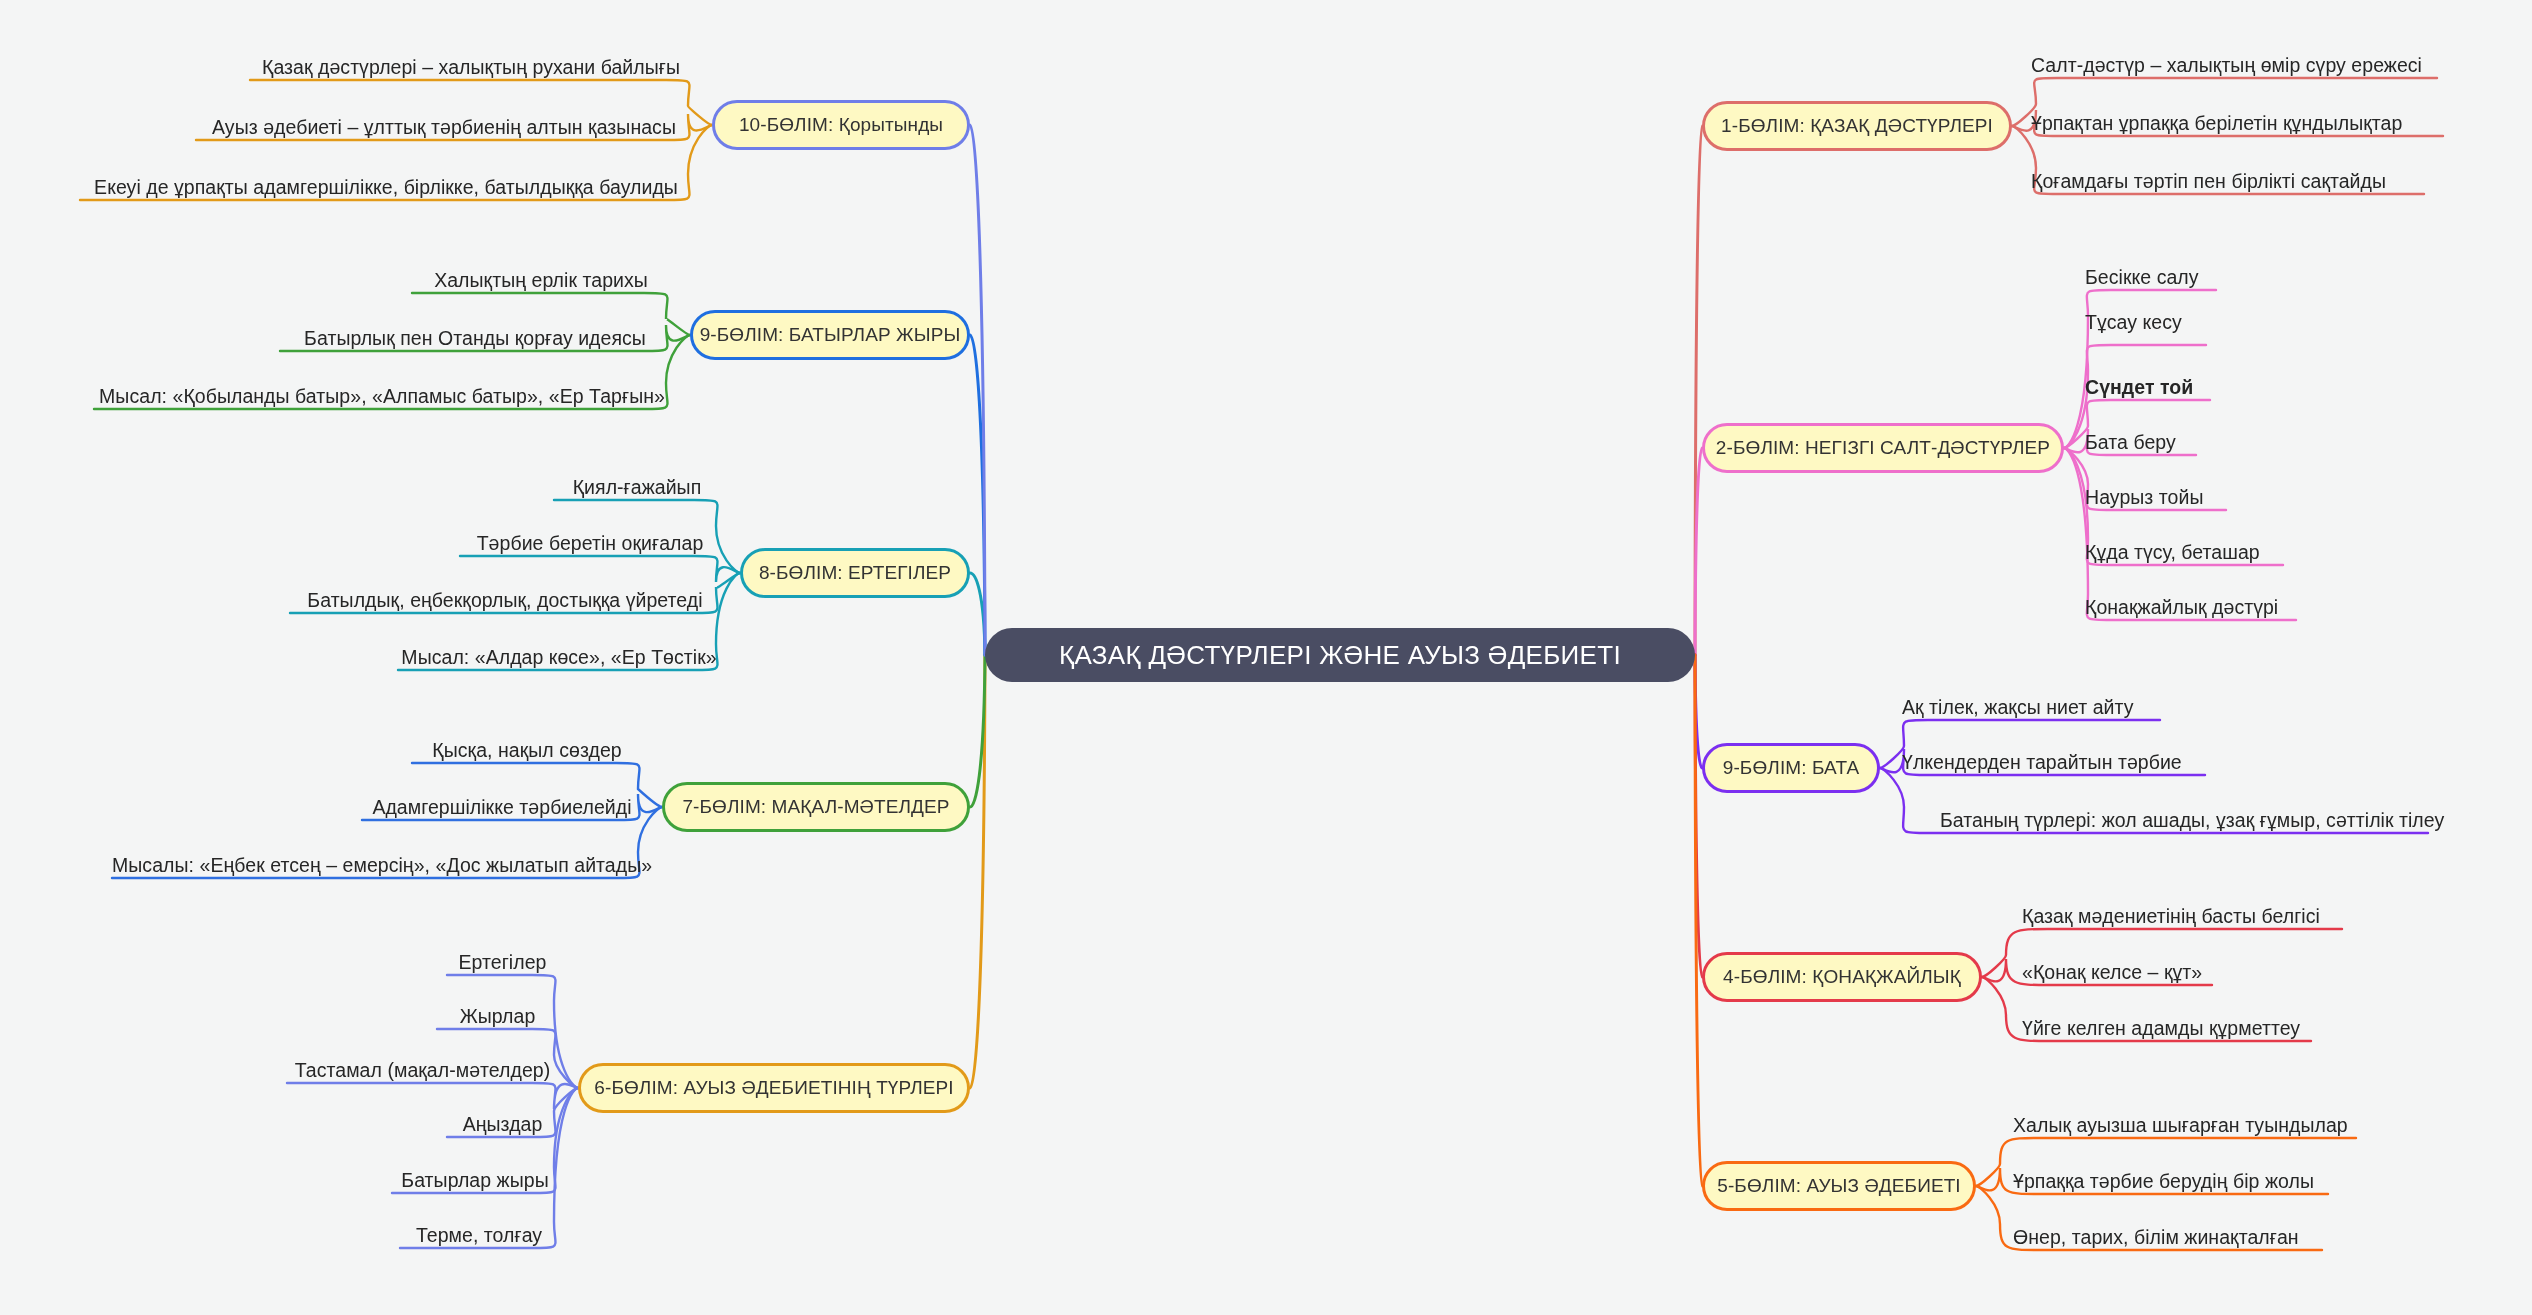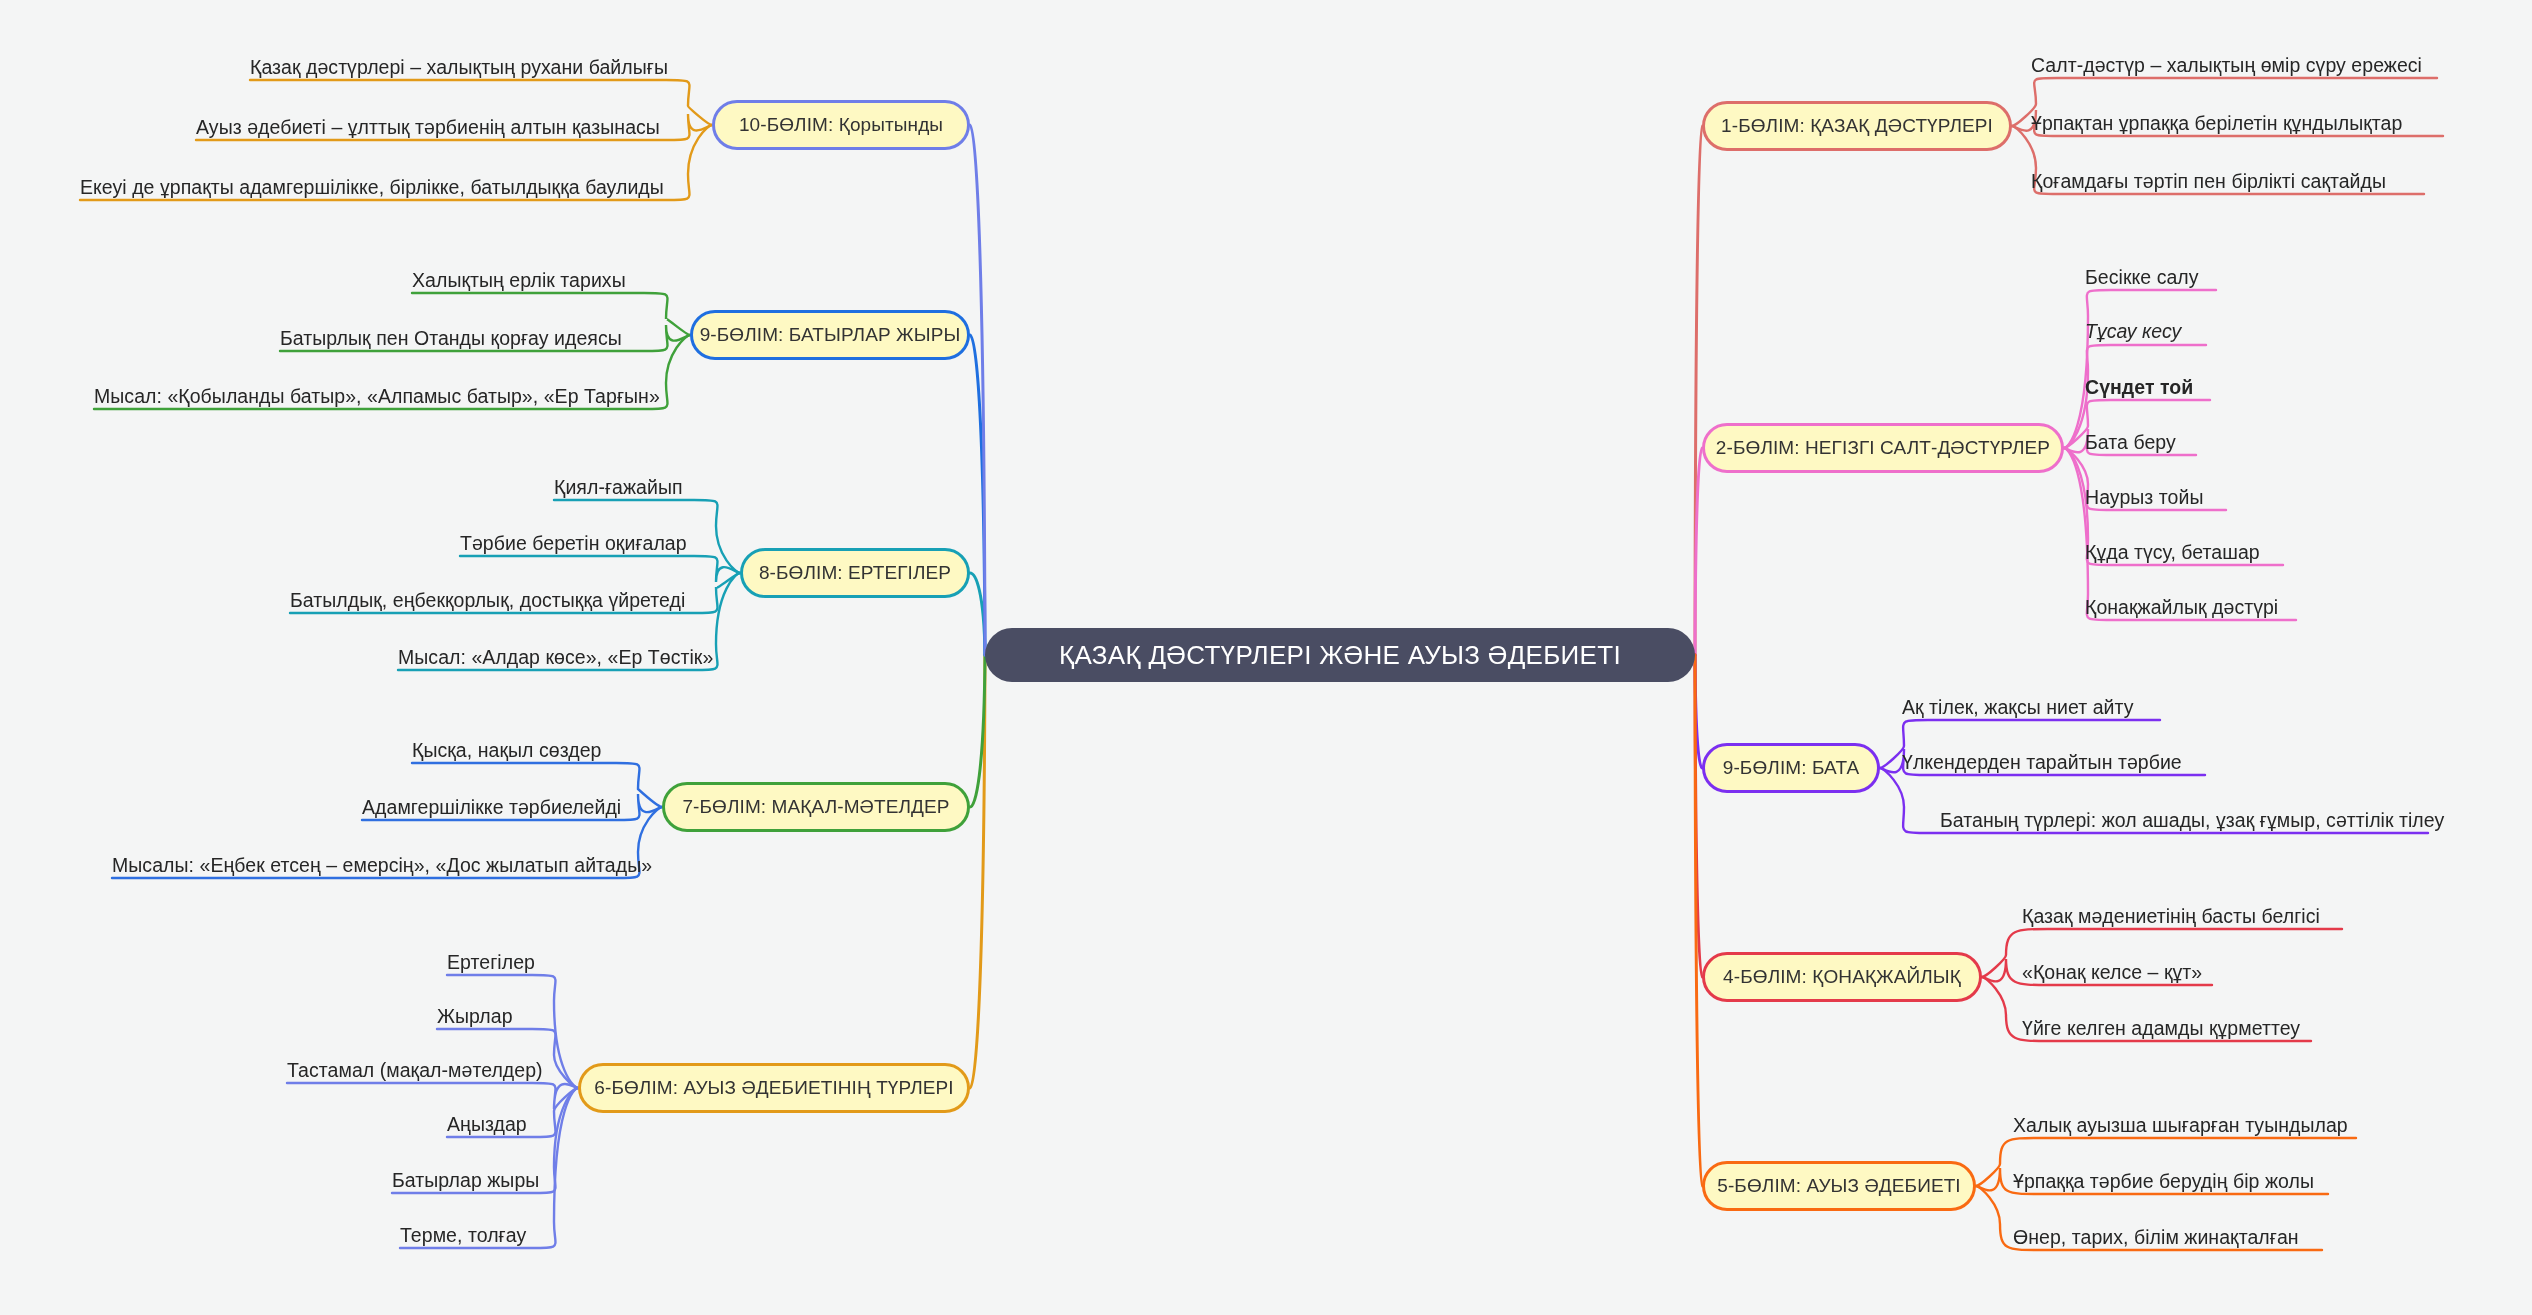--- a/index.html
+++ b/index.html
@@ -65,21 +65,21 @@
   
   .leaf-label {
     position: absolute;
     font-size: 19.5px;
     color: #262626;
     white-space: nowrap;
     letter-spacing: 0.05px;
     line-height: 1;
   }
   .leaf-right { text-align: left; }
-  .leaf-left  { text-align: left; }
+  .leaf-left  { text-align: center; }
 </style>
 </head>
 <body>
 
 <div id="stage">
 
   <svg id="links" viewBox="0 0 2532 1315" preserveAspectRatio="none" xmlns="http://www.w3.org/2000/svg">
     <g id="trunk-links">
         <path d="M 1695 655 C 1695.42 242.38, 1699.34 126, 1702 126" fill="none" stroke="#dd6e6a" stroke-width="3" stroke-linecap="round"></path>
         <path d="M 1695 655 C 1695.42 493.53999999999996, 1699.34 448, 1702 448" fill="none" stroke="#ee6fcb" stroke-width="3" stroke-linecap="round"></path>
@@ -168,21 +168,21 @@
       </div>
       <div class="branch-node" style="left: 712px; top: 100px; width: 258px; border-color: rgb(111, 126, 232);">
         <span>10-БӨЛІМ: Қорытынды</span>
       </div>
     </div>
   <div id="leaf-layer">
       <div class="leaf-label leaf-right" style="top: 56px; left: 2031px;">Салт-дәстүр – халықтың өмір сүру ережесі</div>
       <div class="leaf-label leaf-right" style="top: 114px; left: 2031px;">Ұрпақтан ұрпаққа берілетін құндылықтар</div>
       <div class="leaf-label leaf-right" style="top: 172px; left: 2031px;">Қоғамдағы тәртіп пен бірлікті сақтайды</div>
       <div class="leaf-label leaf-right" style="top: 268px; left: 2085px;">Бесікке салу</div>
-      <div class="leaf-label leaf-right" style="top: 322px; left: 2085px; font-style: italic;">Тұсау кесу</div>
+      <div class="leaf-label leaf-right" style="top: 313px; left: 2085px;">Тұсау кесу</div>
       <div class="leaf-label leaf-right" style="top: 378px; left: 2085px; font-weight: bold;">Сүндет той</div>
       <div class="leaf-label leaf-right" style="top: 433px; left: 2085px;">Бата беру</div>
       <div class="leaf-label leaf-right" style="top: 488px; left: 2085px;">Наурыз тойы</div>
       <div class="leaf-label leaf-right" style="top: 543px; left: 2085px;">Құда түсу, беташар</div>
       <div class="leaf-label leaf-right" style="top: 598px; left: 2085px;">Қонақжайлық дәстүрі</div>
       <div class="leaf-label leaf-right" style="top: 698px; left: 1902px;">Ақ тілек, жақсы ниет айту</div>
       <div class="leaf-label leaf-right" style="top: 753px; left: 1902px;">Үлкендерден тарайтын тәрбие</div>
       <div class="leaf-label leaf-right" style="top: 811px; left: 1940px;">Батаның түрлері: жол ашады, ұзақ ғұмыр, сәттілік тілеу</div>
       <div class="leaf-label leaf-right" style="top: 907px; left: 2022px;">Қазақ мәдениетінің басты белгісі</div>
       <div class="leaf-label leaf-right" style="top: 963px; left: 2022px;">«Қонақ келсе – құт»</div>

